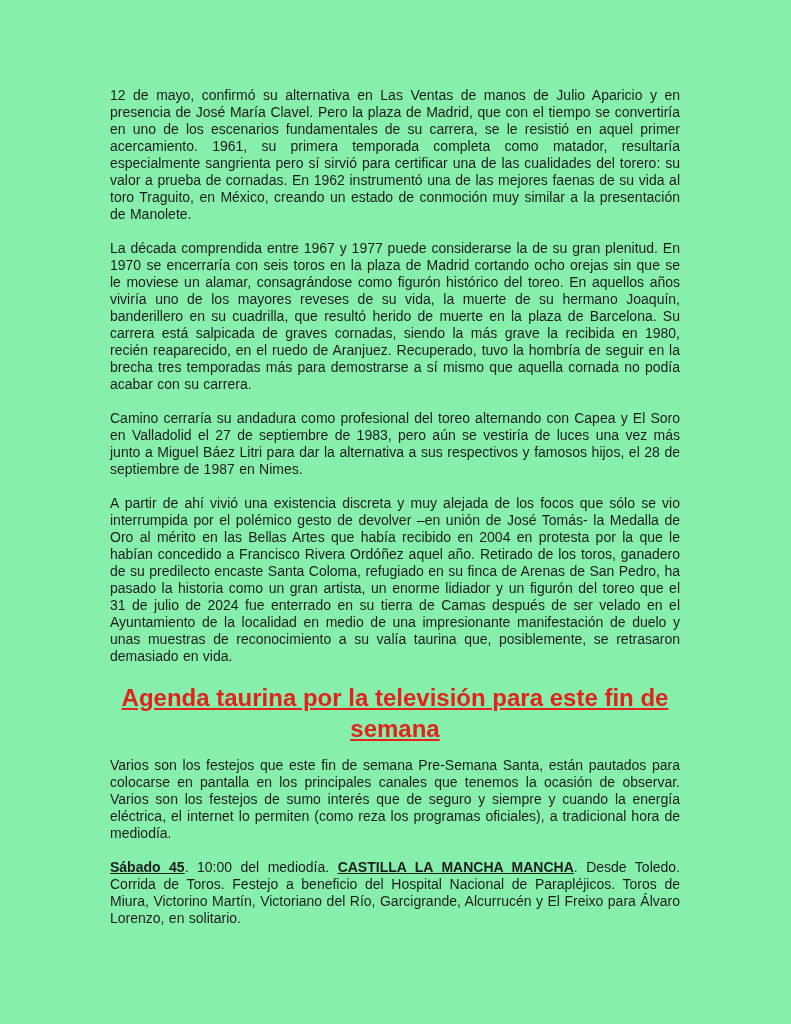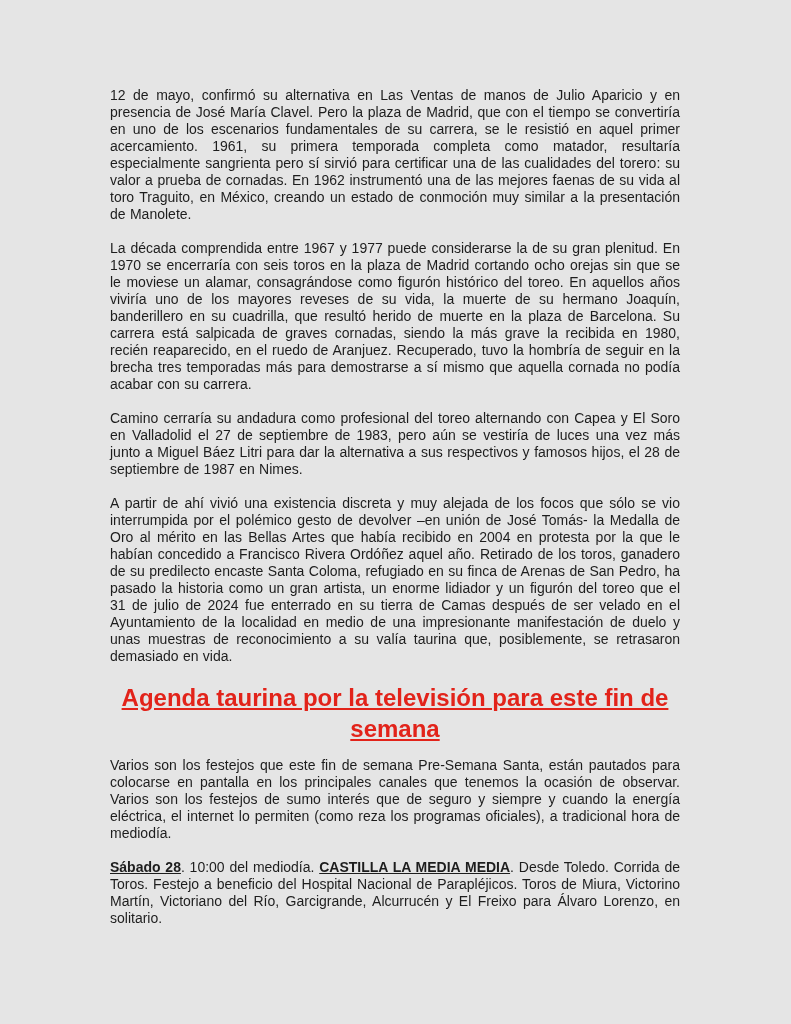--- a/index.html
+++ b/index.html
@@ -31,23 +31,23 @@
     text-align: center;
     text-decoration: underline;
     margin: 2px 0 13px 0;
   }
   .bold { font-weight: bold; }
   .underline { text-decoration: underline; }
 </style>
 </head>
 <body>
 
-<div class="page" style="color: rgb(29, 29, 29); background: #e5e5e5;">
+<div class="page" style="color: rgb(29, 29, 29); background: #86efac;">
   <main id="doc">
       <p class="para">12 de mayo, confirmó su alternativa en Las Ventas de manos de Julio Aparicio y en presencia de José María Clavel. Pero la plaza de Madrid, que con el tiempo se convertiría en uno de los escenarios fundamentales de su carrera, se le resistió en aquel primer acercamiento. 1961, su primera temporada completa como matador, resultaría especialmente sangrienta pero sí sirvió para certificar una de las cualidades del torero: su valor a prueba de cornadas. En 1962 instrumentó una de las mejores faenas de su vida al toro Traguito, en México, creando un estado de conmoción muy similar a la presentación de Manolete.</p>
       <p class="para">La década comprendida entre 1967 y 1977 puede considerarse la de su gran plenitud. En 1970 se encerraría con seis toros en la plaza de Madrid cortando ocho orejas sin que se le moviese un alamar, consagrándose como figurón histórico del toreo. En aquellos años viviría uno de los mayores reveses de su vida, la muerte de su hermano Joaquín, banderillero en su cuadrilla, que resultó herido de muerte en la plaza de Barcelona. Su carrera está salpicada de graves cornadas, siendo la más grave la recibida en 1980, recién reaparecido, en el ruedo de Aranjuez. Recuperado, tuvo la hombría de seguir en la brecha tres temporadas más para demostrarse a sí mismo que aquella cornada no podía acabar con su carrera.</p>
       <p class="para">Camino cerraría su andadura como profesional del toreo alternando con Capea y El Soro en Valladolid el 27 de septiembre de 1983, pero aún se vestiría de luces una vez más junto a Miguel Báez Litri para dar la alternativa a sus respectivos y famosos hijos, el 28 de septiembre de 1987 en Nimes.</p>
       <p class="para">A partir de ahí vivió una existencia discreta y muy alejada de los focos que sólo se vio interrumpida por el polémico gesto de devolver –en unión de José Tomás- la Medalla de Oro al mérito en las Bellas Artes que había recibido en 2004 en protesta por la que le habían concedido a Francisco Rivera Ordóñez aquel año. Retirado de los toros, ganadero de su predilecto encaste Santa Coloma, refugiado en su finca de Arenas de San Pedro, ha pasado la historia como un gran artista, un enorme lidiador y un figurón del toreo que el 31 de julio de 2024 fue enterrado en su tierra de Camas después de ser velado en el Ayuntamiento de la localidad en medio de una impresionante manifestación de duelo y unas muestras de reconocimiento a su valía taurina que, posiblemente, se retrasaron demasiado en vida.</p>
       <h1 class="heading" style="color: rgb(226, 35, 26); margin-top: 12px;">Agenda taurina por la televisión para este fin de semana</h1>
       <p class="para">Varios son los festejos que este fin de semana Pre-Semana Santa, están pautados para colocarse en pantalla en los principales canales que tenemos la ocasión de observar. Varios son los festejos de sumo interés que de seguro y siempre y cuando la energía eléctrica, el internet lo permiten (como reza los programas oficiales), a tradicional hora de mediodía.</p>
-      <p class="para"><span class="bold underline">Sábado 28</span><span>. 10:00 del mediodía. </span><span class="bold underline">CASTILLA LA MEDIA MEDIA</span><span>. Desde Toledo. Corrida de Toros. Festejo a beneficio del Hospital Nacional de Parapléjicos. Toros de Miura, Victorino Martín, Victoriano del Río, Garcigrande, Alcurrucén y El Freixo para Álvaro Lorenzo, en solitario.</span></p>
+      <p class="para"><span class="bold underline">Sábado 45</span><span>. 10:00 del mediodía. </span><span class="bold underline">CASTILLA LA MANCHA MANCHA</span><span>. Desde Toledo. Corrida de Toros. Festejo a beneficio del Hospital Nacional de Parapléjicos. Toros de Miura, Victorino Martín, Victoriano del Río, Garcigrande, Alcurrucén y El Freixo para Álvaro Lorenzo, en solitario.</span></p>
     </main>
 </div>
 
 </body></html>

